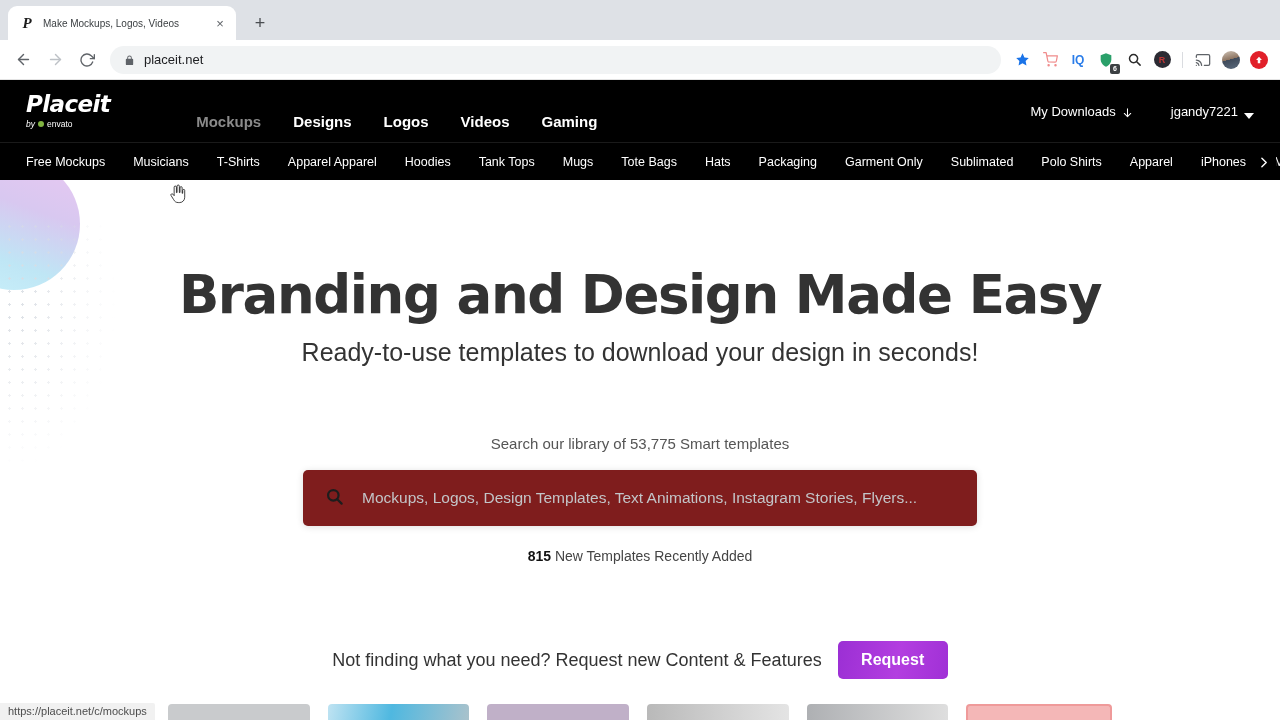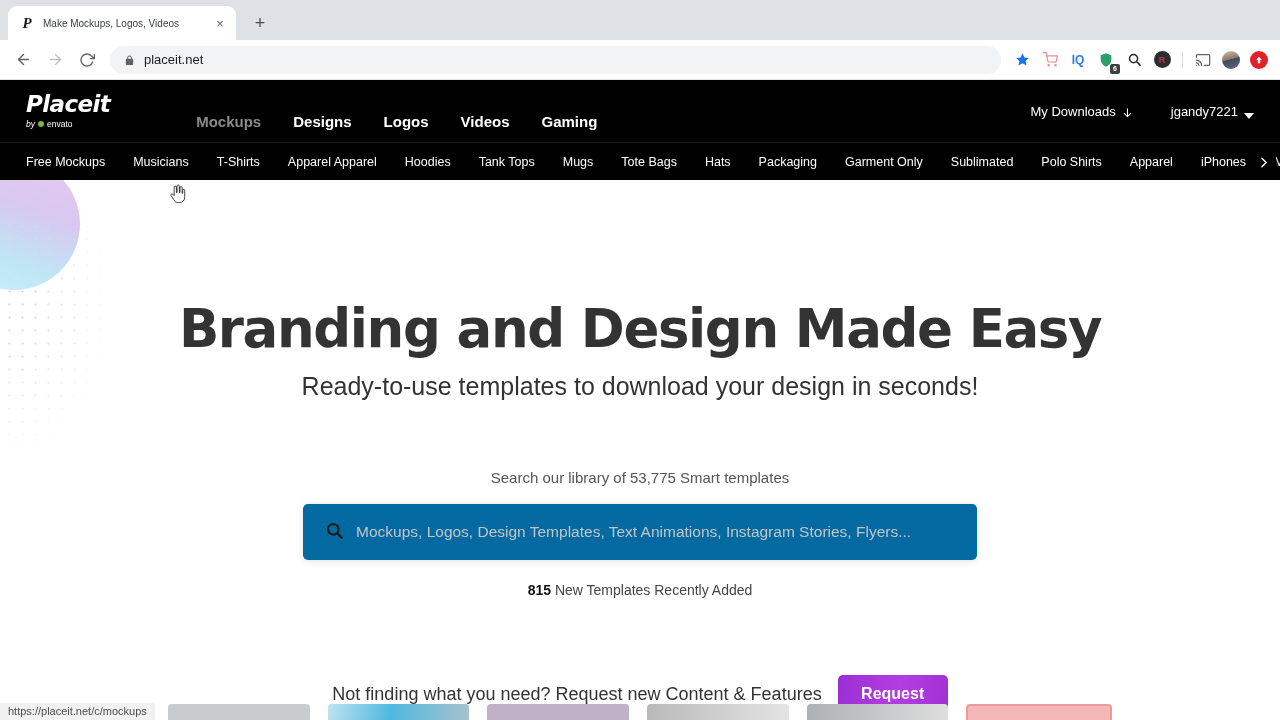--- a/index.html
+++ b/index.html
@@ -161,37 +161,37 @@
   .deco-dots {
     position: absolute; left: -10px; top: 40px;
     width: 130px; height: 290px;
     background-image: radial-gradient(#d9dde3 1.1px, transparent 1.2px);
     background-size: 13px 13px;
     -webkit-mask-image: radial-gradient(ellipse 110% 80% at 18% 28%, #000 10%, transparent 72%);
     mask-image: radial-gradient(ellipse 110% 80% at 18% 28%, #000 10%, transparent 72%);
     opacity: .85;
   }
 
-  .hero-inner { position: relative; text-align: center; padding-top: 120px; }
+  .hero-inner { position: relative; text-align: center; padding-top: 86px; }
   .hero-title {
     font-family: "DejaVu Sans", sans-serif;
     font-size: 53px; font-weight: bold; color: #333;
     letter-spacing: -1.4px; line-height: 1.08;
   }
   .hero-sub {
     font-size: 25px; color: #333; margin-top: 15px; font-weight: 500;
   }
   .search-label {
     font-size: 15px; color: #555; margin-top: 68px;
   }
   .searchbox {
     width: 674px; height: 56px; margin: 18px auto 0;
-    background: #0369a1; border-radius: 5px;
+    background: #7f1d1d; border-radius: 5px;
     box-shadow: 0 1px 7px rgba(0,0,0,.13);
-    display: flex; align-items: center; padding: 0 22px; gap: 12px;
+    display: flex; align-items: center; padding: 0 22px; gap: 18px;
   }
   .search-icon { flex: 0 0 19px; color: #1d1d1d; }
   .search-ph {
     font-size: 15.5px; color: #c3c5c8; white-space: nowrap;
     overflow: hidden; text-align: left; flex: 1 1 auto;
   }
   .newtemplates { font-size: 14px; color: #444; margin-top: 22px; }
   .newtemplates b { color: #111; font-weight: bold; }
 
   .request-row {

